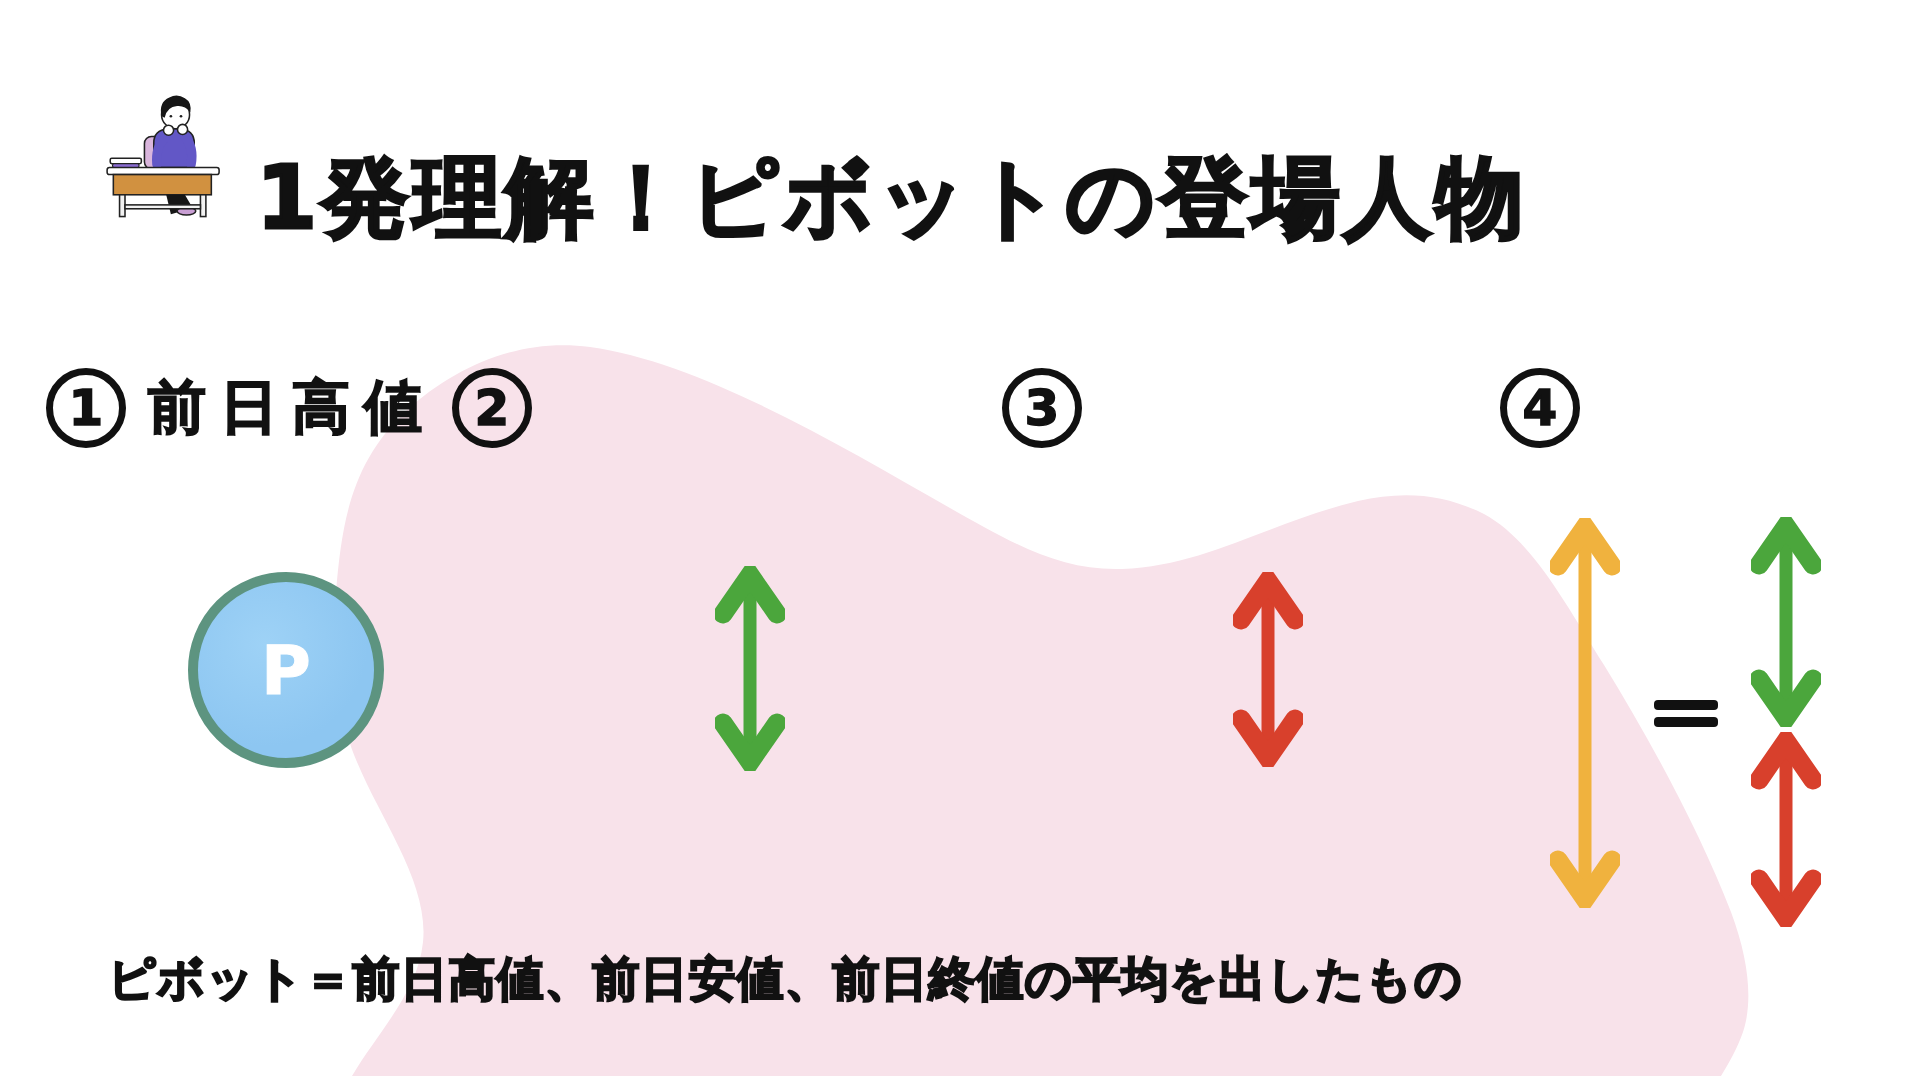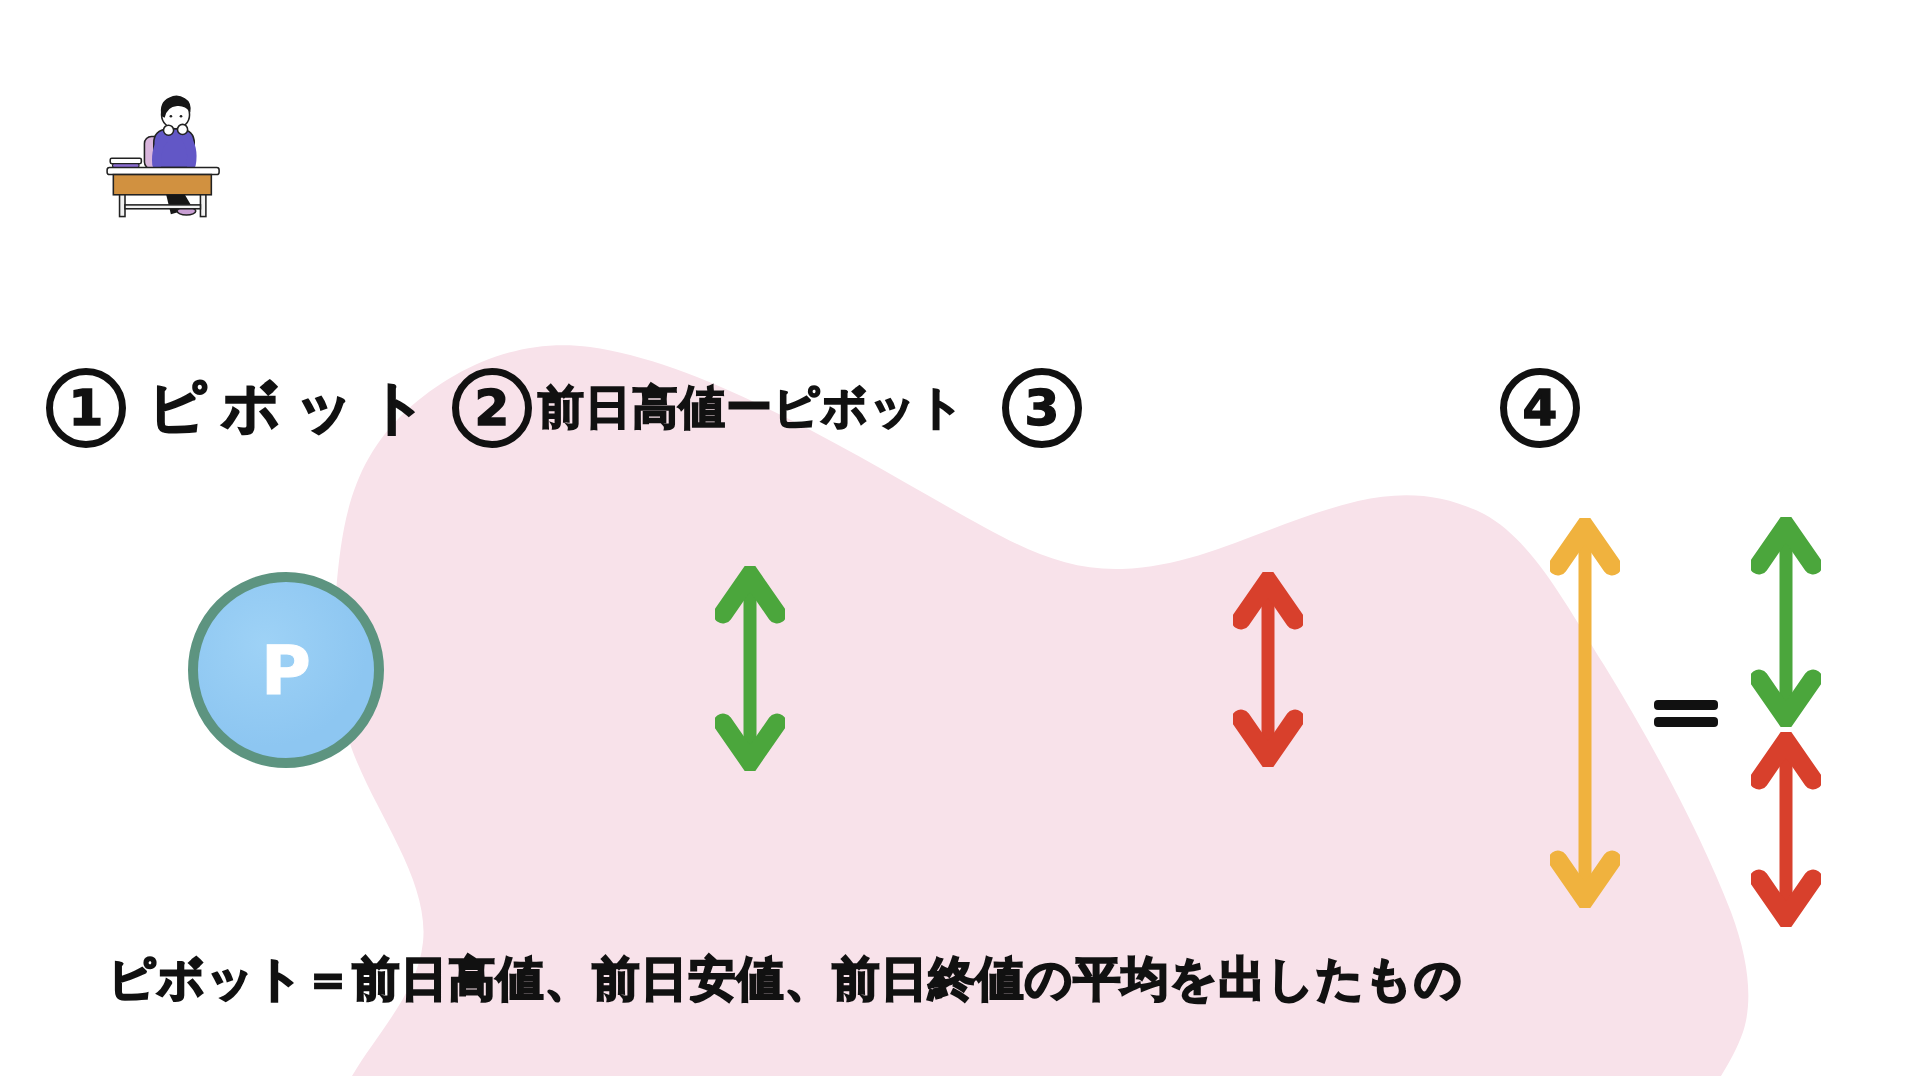--- a/index.html
+++ b/index.html
@@ -115,29 +115,29 @@
     <rect x="30" y="113" width="126" height="26" fill="#d19140" stroke="#222" stroke-width="2"></rect>
 
     <polygon points="98,139 122,139 132,156 104,164" fill="#161616"></polygon>
 
     <ellipse cx="124" cy="160" rx="12" ry="5" fill="#c99fd4" stroke="#222" stroke-width="2"></ellipse>
 
     <rect x="38" y="139" width="7" height="28" fill="#f2f2f2" stroke="#222" stroke-width="2"></rect>
     <rect x="142" y="139" width="7" height="28" fill="#f2f2f2" stroke="#222" stroke-width="2"></rect>
     <rect x="45" y="152" width="97" height="5" fill="#f2f2f2" stroke="#222" stroke-width="2"></rect>
   </svg>
+  <h1 class="page-title">1発理解！ピボットの登場人物</h1>
 </div>
 
 <div class="item" id="item-1">
   <span class="num-badge">1</span>
-  <span class="item-label big">ピボット</span>
+  <span class="item-label big">前日高値</span>
 </div>
 <div class="item" id="item-2">
   <span class="num-badge">2</span>
-  <span class="item-label small">前日高値ーピボット</span>
 </div>
 <div class="item" id="item-3">
   <span class="num-badge">3</span>
 </div>
 <div class="item" id="item-4">
   <span class="num-badge">4</span>
 </div>
 
 <div class="pivot-circle">
   <span class="p-label">P</span>

